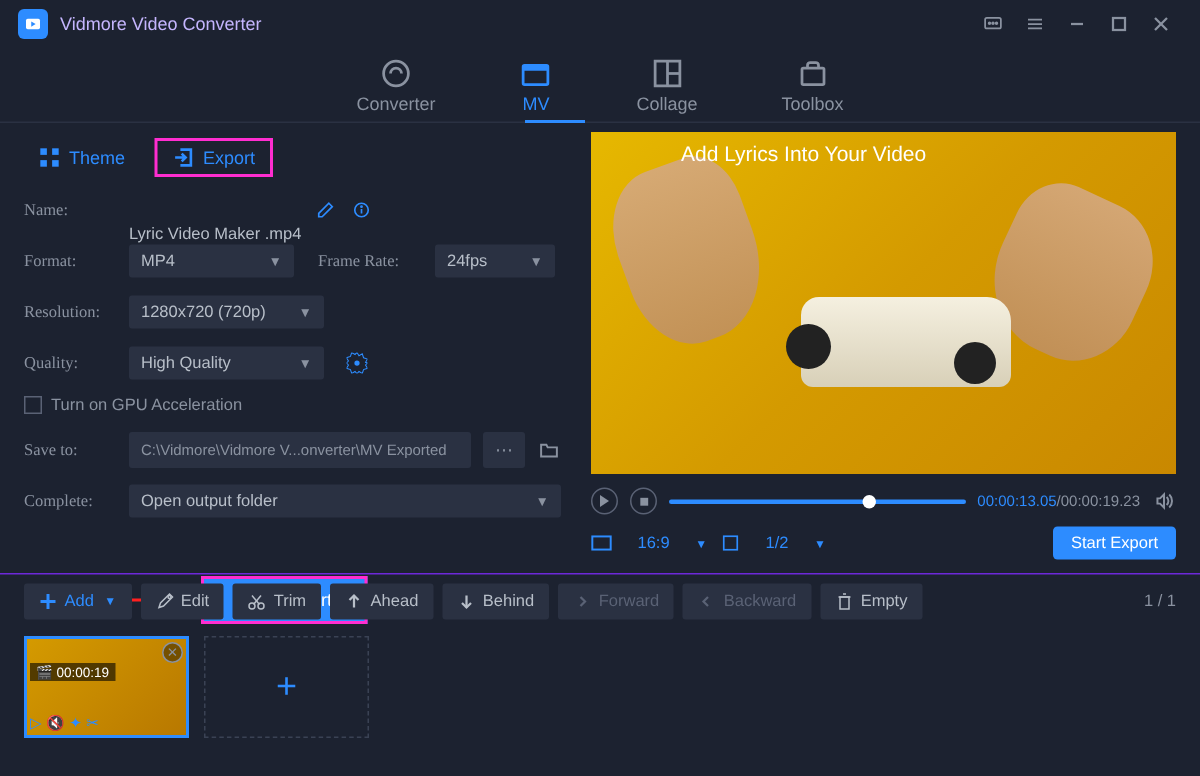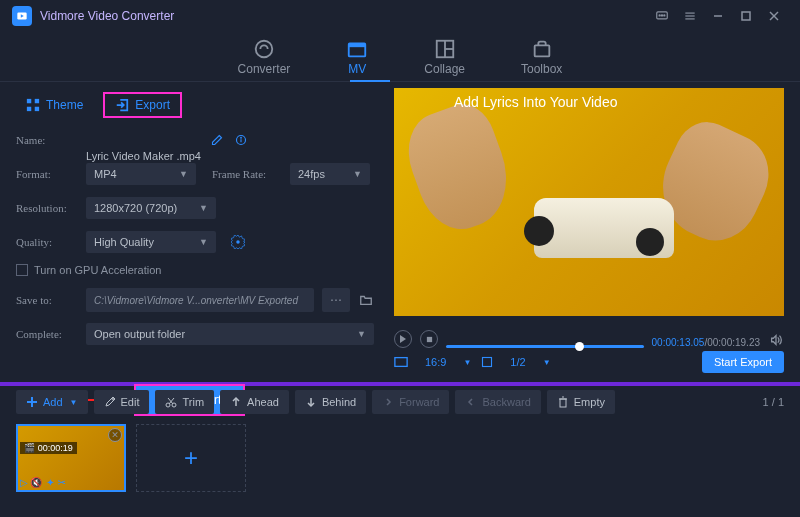--- a/index.html
+++ b/index.html
@@ -22,44 +22,44 @@
 .sub-tab.highlight { border:2px solid #ff2dd0; }
 .sub-tab svg { width:14px; height:14px; }
 .form-row { display:flex; align-items:center; height:28px; margin-top:6px; gap:8px; }
 .form-label { width:62px; color:#8a92a0; font-size:11px;font-family:Liberation Serif, serif; }
 .form-value { color:#b8bfc9; font-size:11px;margin-top:32px; }
 .select { background:#2a3142; height:22px; display:flex; align-items:center; justify-content:space-between; padding:0 8px; font-size:11px; color:#b8bfc9; cursor:pointer; border-radius:2px; }
 .select .chev { font-size:9px; color:#8a92a0; }
 .icon-btn { width:16px; height:16px; display:flex; align-items:center; justify-content:center; color:#2d8cff; cursor:pointer; }
 .checkbox-row { display:flex; align-items:center; gap:6px; margin-top:8px; }
 .checkbox { width:12px; height:12px; border:1px solid #5a6275; cursor:pointer; }
-.path-input { flex:1; background:#2a3142; height:24px; display:flex; align-items:center; padding:0 8px; font-size:10px; color:#8a92a0; border-radius:2px; overflow:hidden; white-space:nowrap;font-style:italic; }
+.path-input { flex:1; background:#2a3142; height:24px; display:flex; align-items:center; padding:0 8px; font-size:10px; color:#8a92a0; border-radius:2px; overflow:hidden; white-space:nowrap; }
 .path-more { width:28px; height:24px; background:#2a3142; display:flex; align-items:center; justify-content:center; color:#8a92a0; cursor:pointer; border-radius:2px; }
 .start-export-wrap { margin-top:36px; display:flex; align-items:center; gap:8px; }
 .arrow { width:80px; margin-left:30px; }
 .start-export-btn { background:#2d8cff; color:#fff; padding:7px 22px; border:2px solid #ff2dd0; cursor:pointer; font-size:12px; }
 .right-panel { flex:1; padding:6px 16px 6px 4px; display:flex; flex-direction:column; }
 .preview { flex:1; background:#0c4a6e; position:relative; overflow:hidden; }
 .preview-scene { position:absolute; inset:0; background:linear-gradient(135deg,#e6b800 0%,#d49a00 50%,#c98800 100%); }
 .preview-overlay { position:absolute; top:6px; left:60px; color:#fff; font-size:14px; font-weight:500; }
 .car { position:absolute; left:140px; top:110px; width:140px; height:60px; background:linear-gradient(#f5f0e0,#d8d0b8); border-radius:12px 16px 8px 8px; }
 .car::before { content:""; position:absolute; left:-10px; top:18px; width:30px; height:30px; background:#222; border-radius:50%; }
 .car::after { content:""; position:absolute; right:10px; top:30px; width:28px; height:28px; background:#222; border-radius:50%; }
 .hand1 { position:absolute; left:20px; top:20px; width:90px; height:120px; background:linear-gradient(#d4a880,#c09060); border-radius:40% 30% 50% 40%; transform:rotate(-20deg); opacity:0.9; }
 .hand2 { position:absolute; right:20px; top:40px; width:100px; height:110px; background:linear-gradient(#d4a880,#c09060); border-radius:30% 40% 40% 50%; transform:rotate(25deg); opacity:0.9; }
-.player-ctrl { height:28px; display:flex; align-items:flex-end; gap:8px; margin-top:4px; }
+.player-ctrl { height:28px; display:flex; align-items:center; gap:8px; margin-top:4px; }
 .play-btn { width:18px; height:18px; border:1px solid #5a6275; border-radius:50%; display:flex; align-items:center; justify-content:center; cursor:pointer; color:#8a92a0; }
 .prog-bar { flex:1; height:3px; background:#2d8cff; position:relative; border-radius:2px; }
 .prog-bar::after { content:""; position:absolute; right:60px; top:-3px; width:9px; height:9px; background:#fff; border-radius:50%; }
 .time { font-size:10px; color:#8a92a0; }
 .time .cur { color:#2d8cff; }
 .player-row2 { height:28px; display:flex; align-items:center; gap:10px; }
 .aspect-sel { display:flex; align-items:center; gap:17px; color:#2d8cff; font-size:11px; cursor:pointer; }
 .se-btn { margin-left:auto; background:#2d8cff; color:#fff; padding:5px 12px; border-radius:3px; font-size:11px; cursor:pointer; }
-.toolbar { height:36px; display:flex; align-items:center; gap:6px; padding:0 16px; border-top:4px solid #6d28d9; }
+.toolbar { height:36px; display:flex; align-items:center; gap:6px; padding:0 16px; border-top:1px solid #6d28d9; }
 .tool-btn { background:#2a3142; height:24px; display:flex; align-items:center; gap:5px; padding:0 10px; font-size:11px; color:#b8bfc9; cursor:pointer; border-radius:2px; }
 .tool-btn.add { color:#2d8cff; }
 .tool-btn svg { width:12px; height:12px; }
 .page-ind { margin-left:auto; font-size:11px; color:#8a92a0; }
 .clips { height:80px; display:flex; align-items:center; gap:10px; padding:0 16px; }
 .clip { width:110px; height:68px; border:2px solid #2d8cff; position:relative; background:linear-gradient(135deg,#d49a00,#b87800); cursor:pointer; }
 .clip-dur { position:absolute; top:16px; left:2px; background:rgba(0,0,0,0.6); color:#fff; font-size:9px; padding:1px 4px; }
 .clip-close { position:absolute; top:2px; right:2px; width:14px; height:14px; border:1px solid #8a92a0; border-radius:50%; color:#8a92a0; display:flex; align-items:center; justify-content:center; font-size:9px; cursor:pointer; background:rgba(0,0,0,0.4); }
 .clip-icons { position:absolute; bottom:2px; left:2px; display:flex; gap:3px; }
 .clip-icons span { color:#2d8cff; font-size:10px; }

